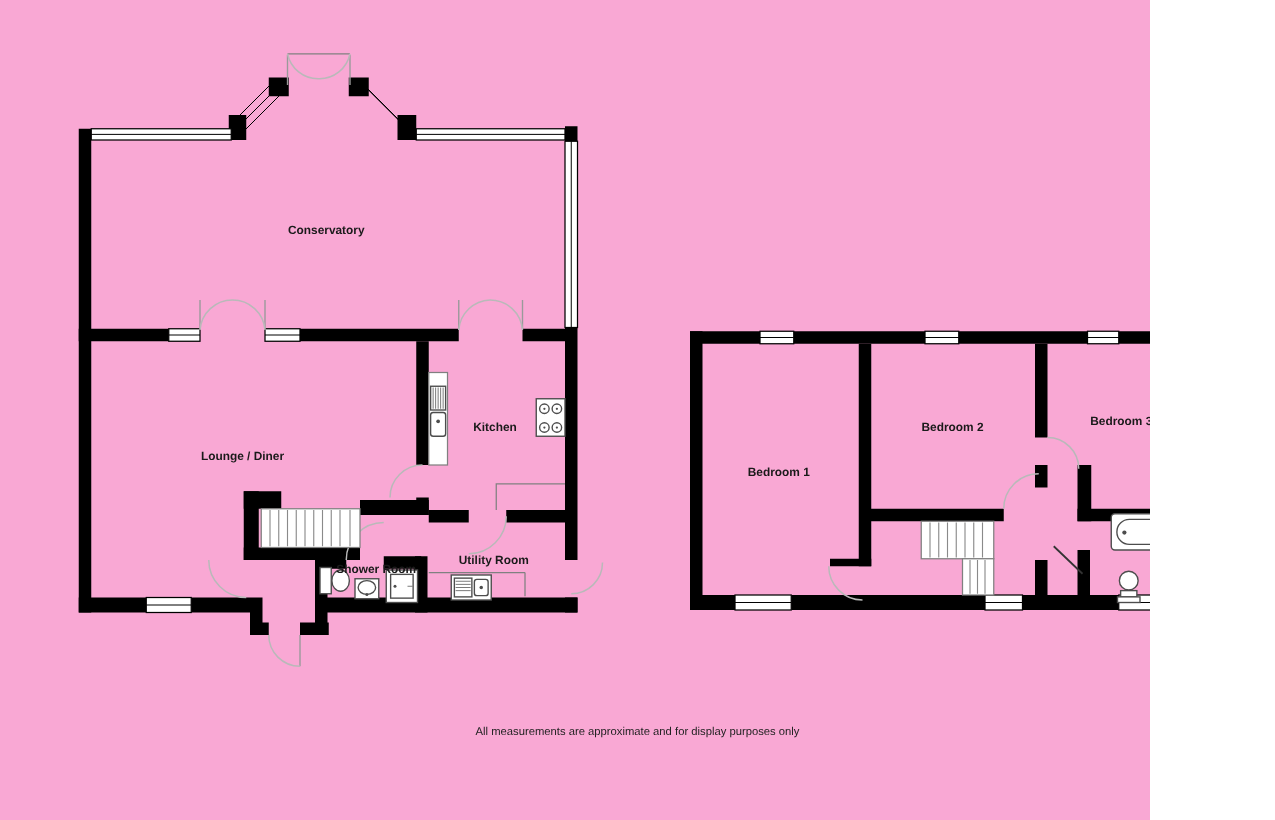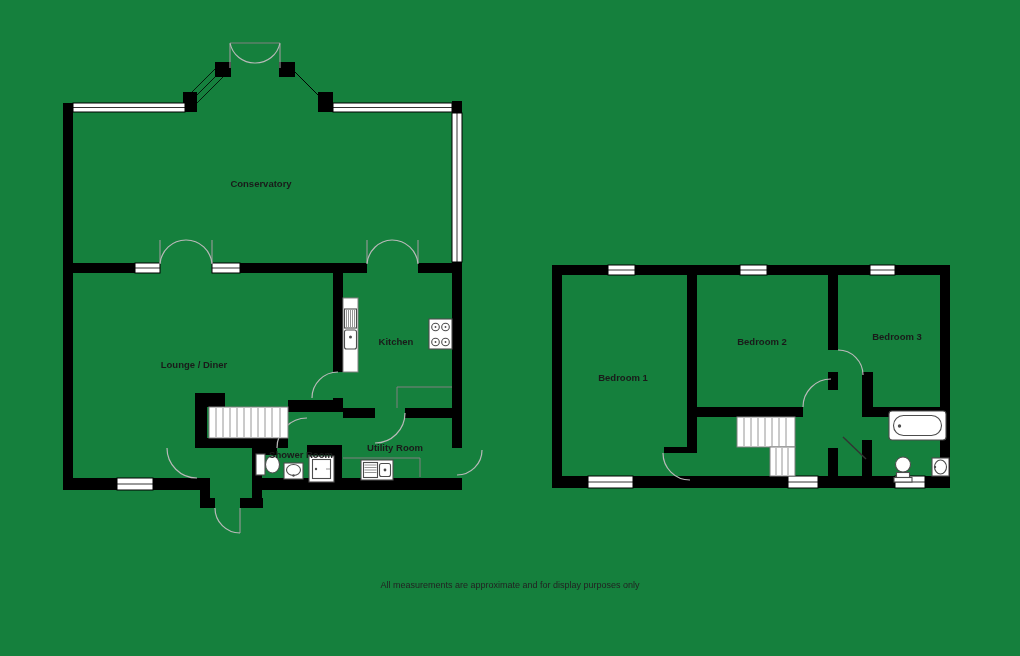--- a/index.html
+++ b/index.html
@@ -1,17 +1,17 @@
 <!DOCTYPE html>
 <html><head>
 <meta charset="utf-8">
 <style>
   html,body{margin:0;padding:0;background:#ffffff;}
-  #stage{position:relative;width:1020px;height:656px;background:#15803d;overflow:hidden;
-         font-family:"Liberation Sans", sans-serif;}
+  #stage{position:relative;width:884px;height:656px;background:#f9a8d4;overflow:hidden;
+         font-family:"Liberation Sans", sans-serif;padding-left:36px;}
   svg{position:absolute;left:0;top:0;}
   .wall{fill:#000000;stroke:none;}
   .winrect{fill:#ffffff;stroke:#000000;stroke-width:1;}
   .winline{stroke:#000000;stroke-width:0.8;fill:none;}
   .door{fill:none;stroke:#b9b9b9;stroke-width:1.2;}
   .leaf{fill:none;stroke:#9a9a9a;stroke-width:1.1;}
   .thin{fill:#ffffff;stroke:#808080;stroke-width:1;}
   .thinline{fill:none;stroke:#808080;stroke-width:1;}
   .tread{fill:none;stroke:#8a8a8a;stroke-width:0.9;}
   .fx{fill:#ffffff;stroke:#4d4d4d;stroke-width:1.1;}

